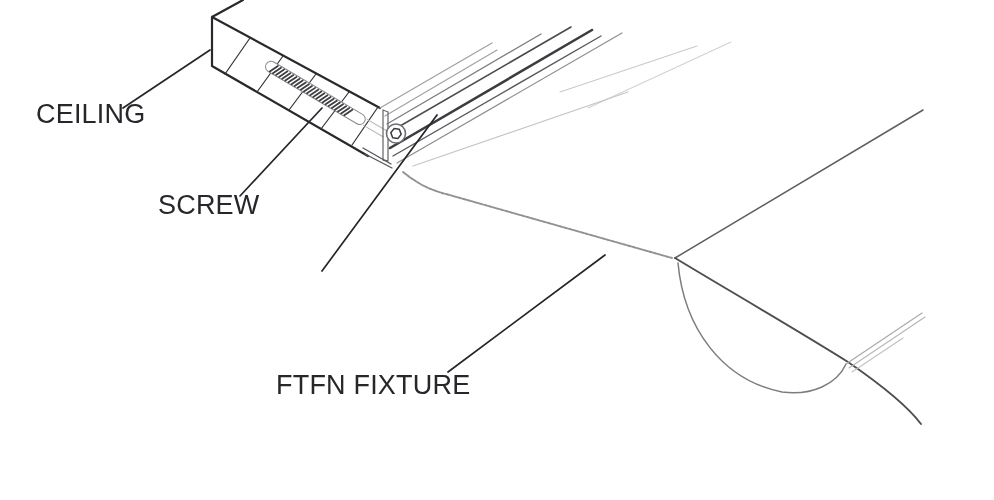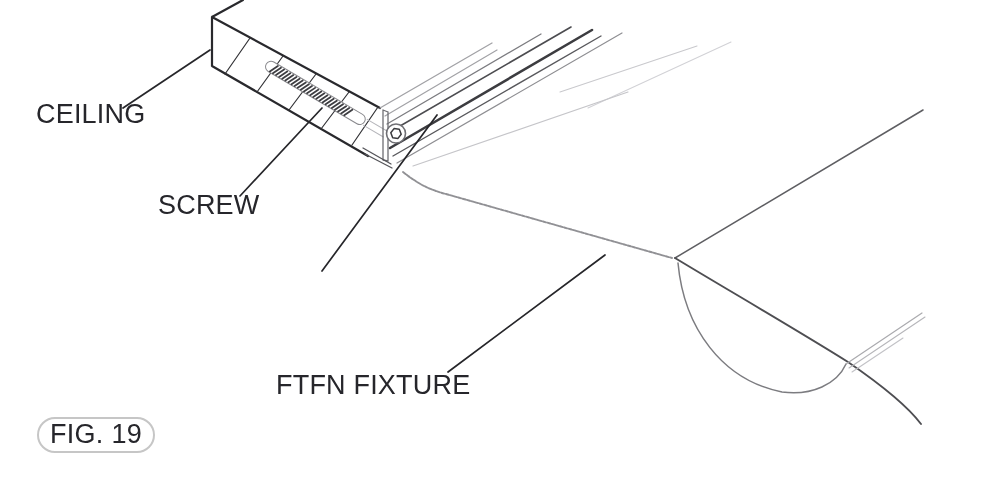--- a/index.html
+++ b/index.html
@@ -97,17 +97,14 @@
 
   <div class="diagram-label" style="left:36px;top:101px;">CEILING</div>
 
   <div class="diagram-label" style="left:158px;top:192px;text-align:right;">SCREW</div>
 
   <div class="diagram-label" style="left:197px;top:258px;">
   </div>
 
   <div class="diagram-label" style="left:276px;top:372px;">FTFN FIXTURE</div>
 
-  <div class="caption-pill">
-    <span>FIG. 19</span>
-  </div>
 
 </div>
 
 </body></html>

